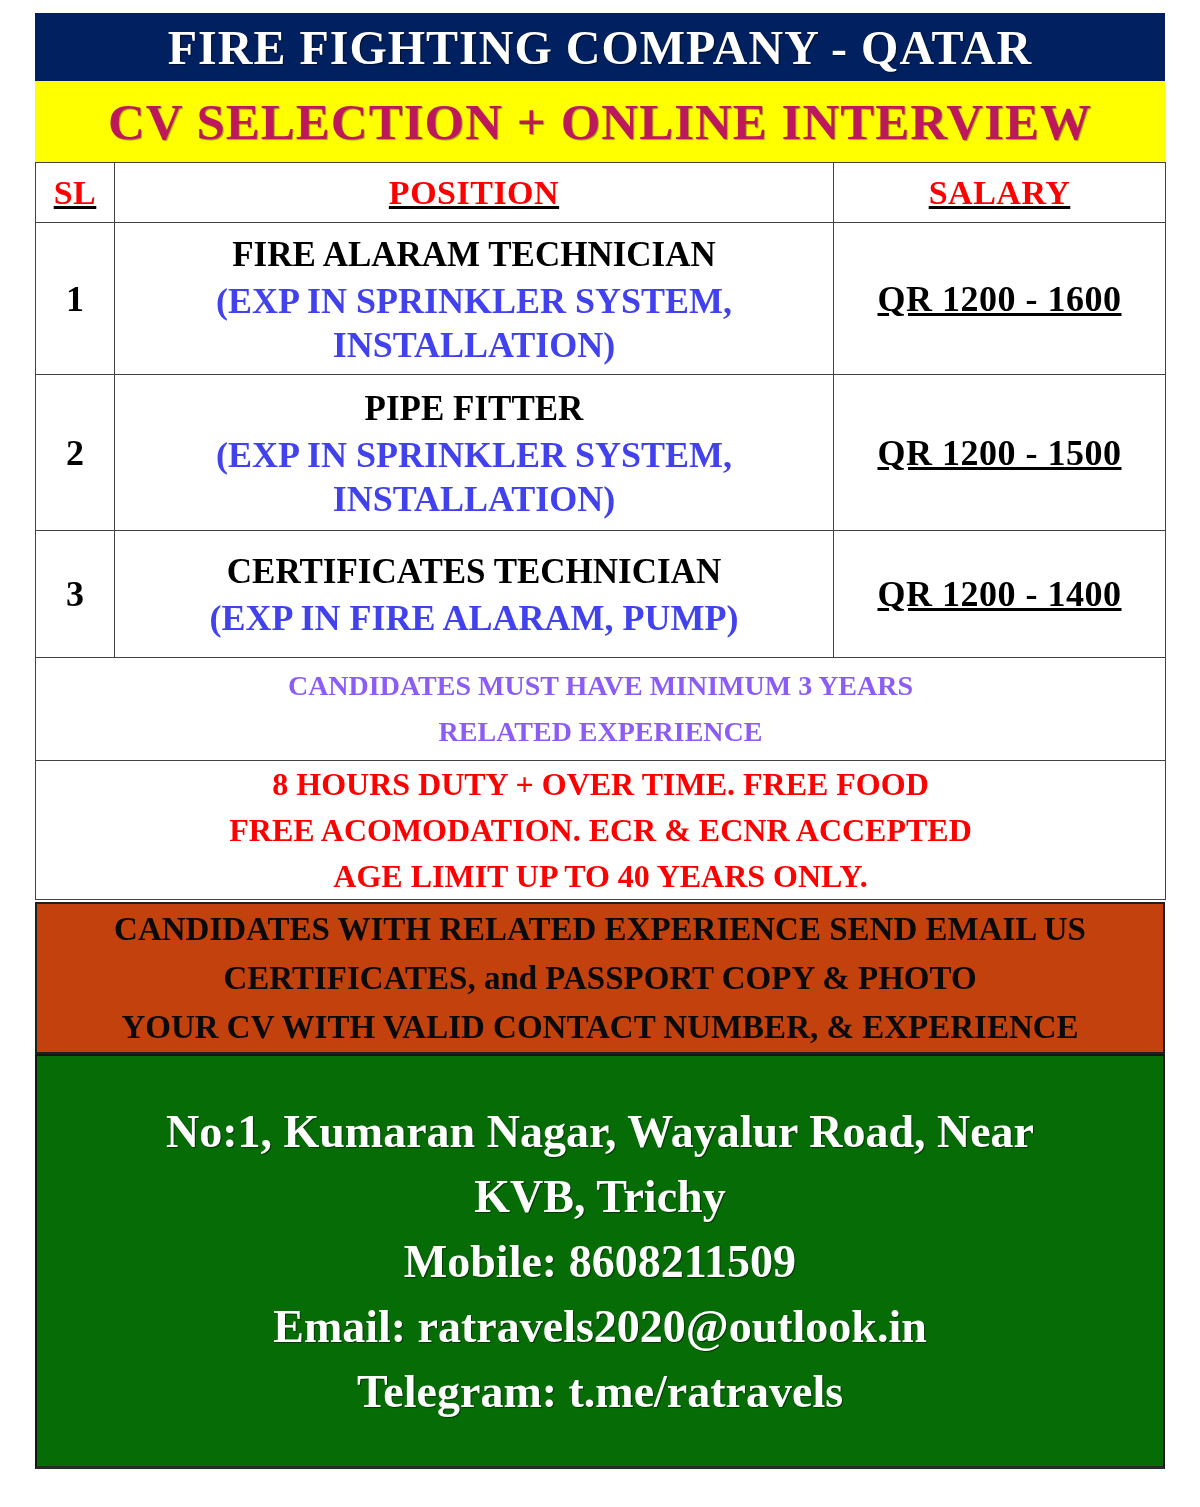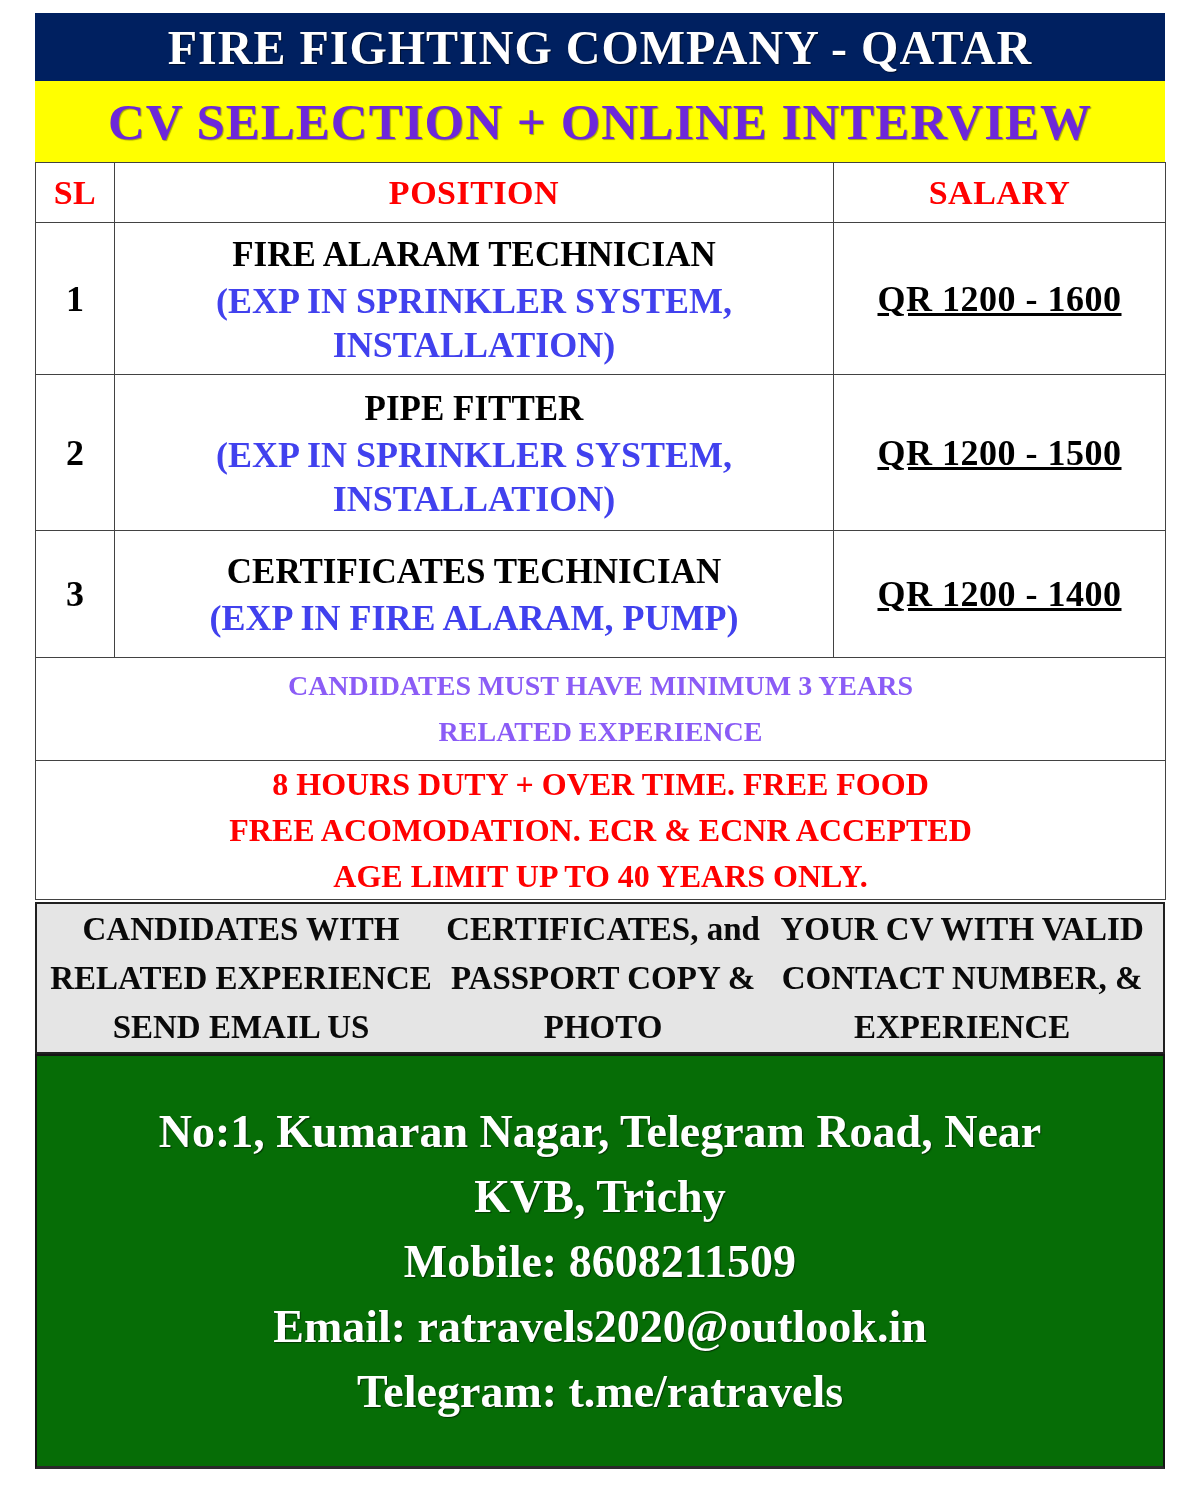--- a/index.html
+++ b/index.html
@@ -29,41 +29,41 @@
     font-size: 48px;
     letter-spacing: 1px;
     text-shadow: 1px 1px 1px rgba(0,0,0,0.55);
   }
   .band-yellow {
     background: #ffff00;
     height: 81px;
     display: flex;
     align-items: center;
     justify-content: center;
-    color: #6d28d9;
+    color: #be185d;
     font-size: 51px;
     letter-spacing: 1px;
     text-shadow: 1px 1px 1px rgba(0,0,0,0.35);
     text-align: center;
   }
   table.jobs {
     width: 100%;
     border-collapse: collapse;
     table-layout: fixed;
   }
   table.jobs td, table.jobs th {
     border: 1px solid #424242;
     text-align: center;
     vertical-align: middle;
     padding: 0;
   }
   col.c-sl   { width: 79px;  }
   col.c-pos  { width: 719px; }
   col.c-sal  { width: 332px; }
-  tr.head-row    { height: 60px;  }
+  tr.head-row    { height: 60px; text-decoration: underline;  }
   tr.job-row-1   { height: 152px; }
   tr.job-row-2   { height: 156px; }
   tr.job-row-3   { height: 127px; }
   tr.note-blue-row { height: 103px; }
   tr.note-red-row  { height: 138px; }
   th.col-head {
     color: #ff0000;
     font-size: 34px;
     letter-spacing: 0.5px;
   }
@@ -92,26 +92,26 @@
     font-size: 28px;
     line-height: 46px;
   }
   .note-red-line {
     color: #ff0000;
     font-size: 32px;
     line-height: 46px;
   }
   .email-box {
     margin-top: 2px;
-    background: #e5e5e5;
+    background: #c2410c;
     border: 2px solid #202020;
     box-sizing: border-box;
     height: 152px;
     display: flex;
-    flex-direction: row;
+    flex-direction: column;
     align-items: center;
     justify-content: center;
     text-align: center;
   }
   .email-box-line {
     color: #0a0a0a;
     font-size: 33px;
     line-height: 49px;
   }
   .footer-box {
@@ -200,20 +200,20 @@
   </tbody>
     </table>
 
   <div class="email-box">
     <div class="email-box-line">CANDIDATES WITH RELATED EXPERIENCE SEND EMAIL US</div>
     <div class="email-box-line">CERTIFICATES,  and PASSPORT COPY &amp; PHOTO</div>
     <div class="email-box-line">YOUR CV WITH VALID CONTACT NUMBER, &amp; EXPERIENCE</div>
   </div>
 
   <div class="footer-box">
-    <div class="footer-line">No:1, Kumaran Nagar, Telegram Road, Near</div>
+    <div class="footer-line">No:1, Kumaran Nagar, Wayalur Road, Near</div>
     <div class="footer-line">KVB, Trichy</div>
     <div class="footer-line">Mobile: 8608211509</div>
     <div class="footer-line">Email: ratravels2020@outlook.in</div>
     <div class="footer-line">Telegram: t.me/ratravels</div>
   </div>
 
 </div>
 
 </body></html>

